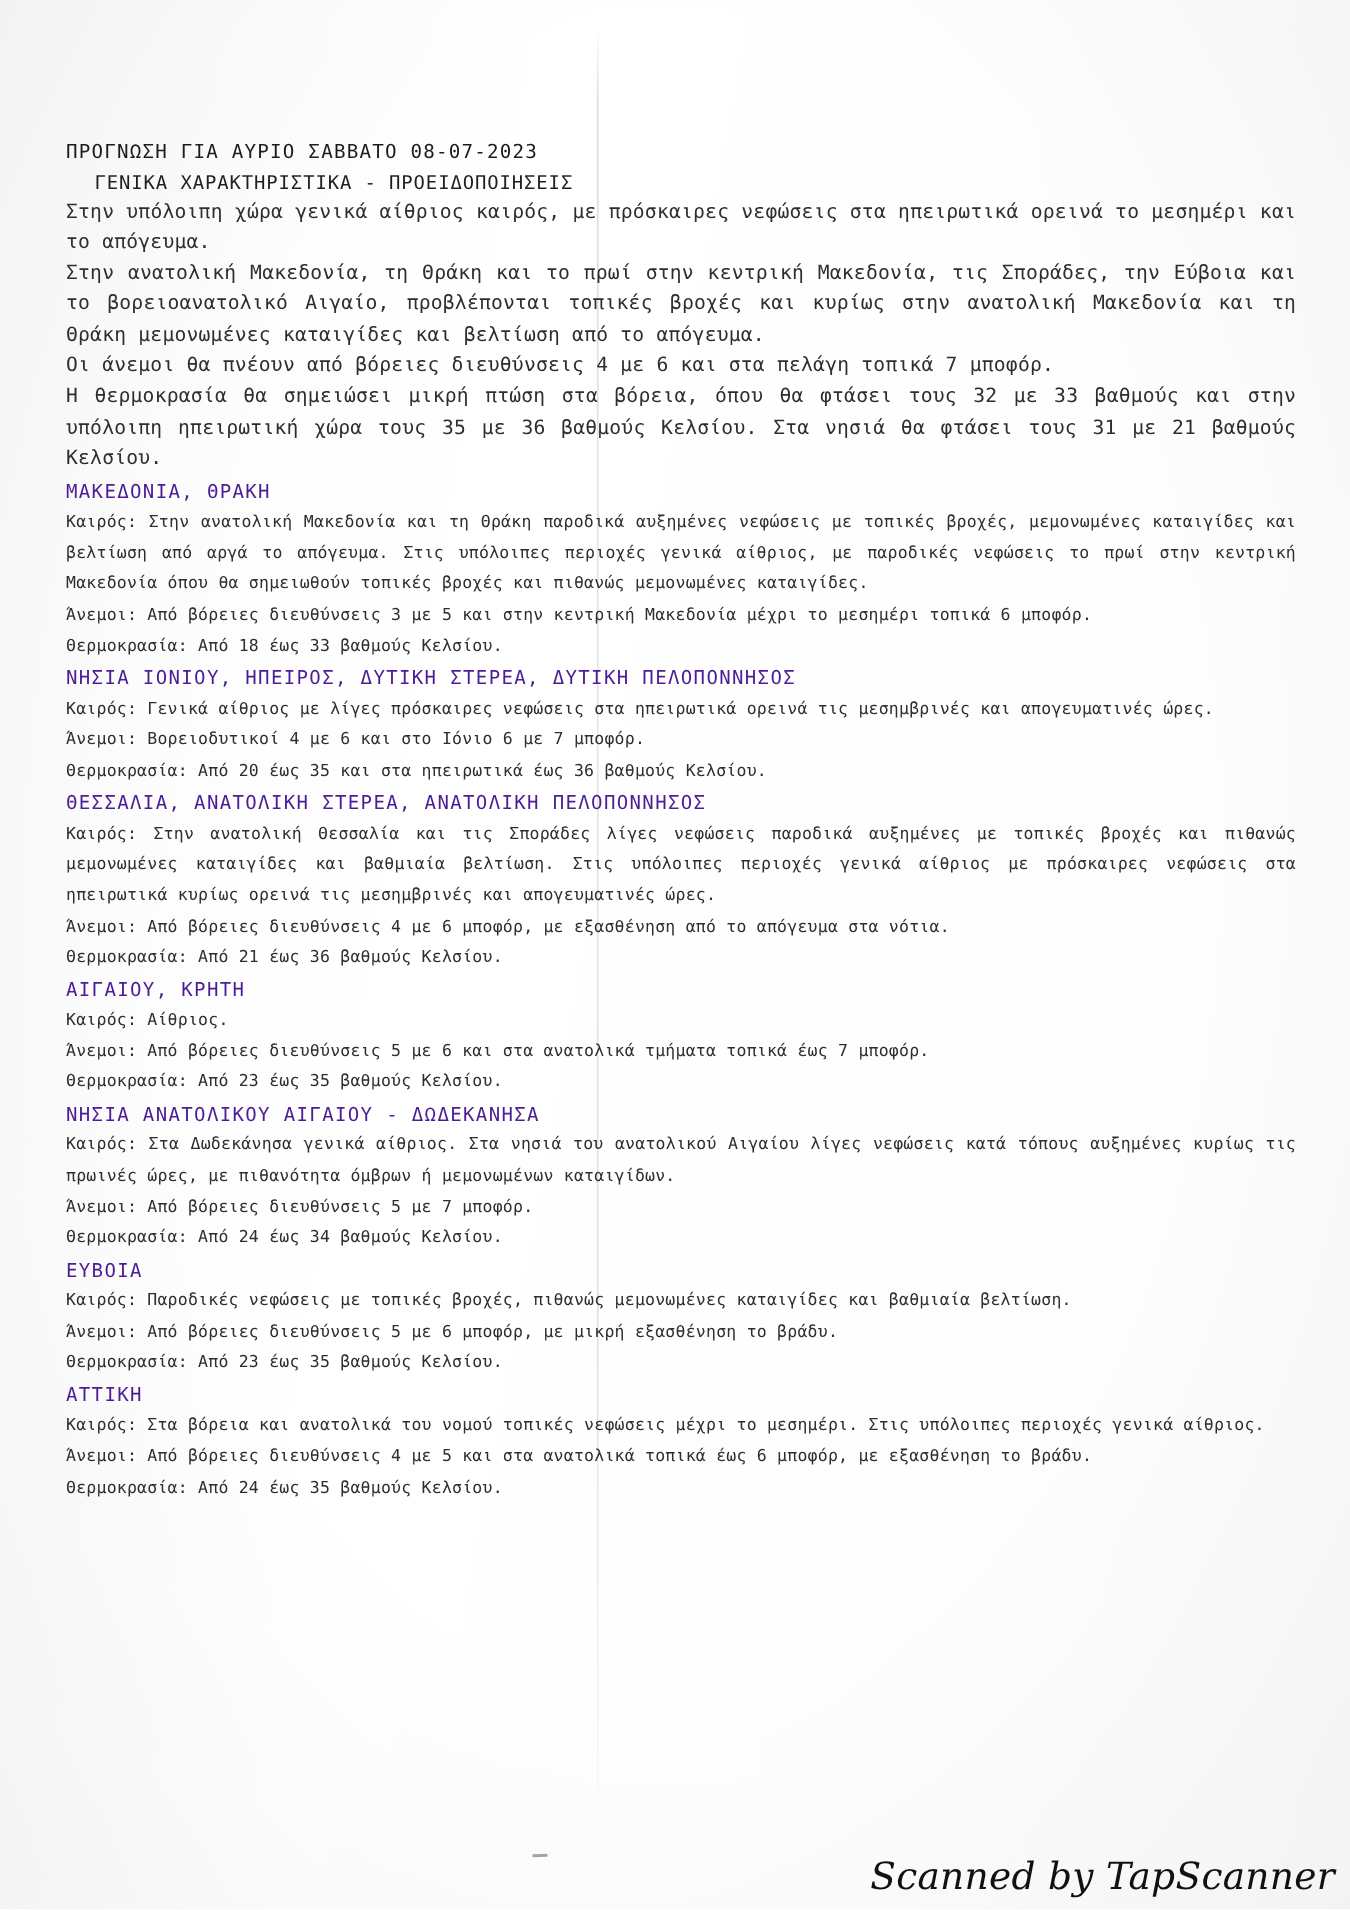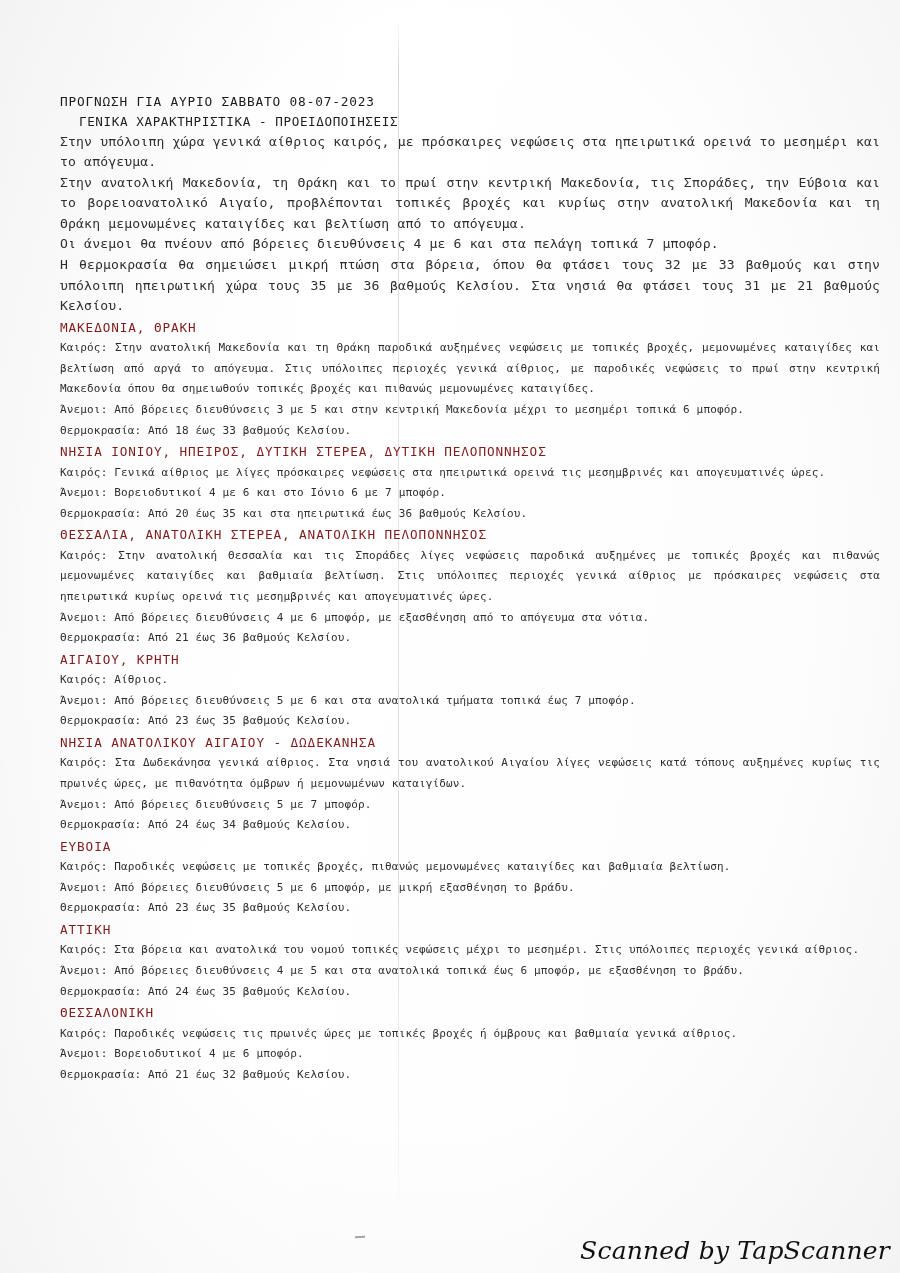--- a/index.html
+++ b/index.html
@@ -44,21 +44,21 @@
        rgba(0,0,0,0.14) 4%,
        rgba(0,0,0,0.10) 40%,
        rgba(0,0,0,0.13) 70%,
        rgba(0,0,0,0.05) 93%,
        rgba(0,0,0,0.00) 100%);
     pointer-events: none;
   }
 
   #doc {
     position: absolute;
-    left: 60px;
+    left: 44px;
     top: 92px;
     width: 820px;
   }
 
   
   .block {
     margin-bottom: 0px;
   }
 
   .head {
@@ -84,21 +84,21 @@
     color: #2e2e2e;
     text-align: justify;
     text-justify: inter-word;
     letter-spacing: 0.15px;
   }
 
   .region-title {
     margin: 1px 0 0 0;
     font-size: 12.7px;
     line-height: 20.4px;
-    color: #7f1d1d;
+    color: #4c1d95;
     letter-spacing: 0.9px;
   }
 
   .label-line {
     margin: 0;
     font-size: 11px;
     line-height: 20.6px;
     color: #2e2e2e;
     text-align: justify;
     letter-spacing: 0.15px;
@@ -192,26 +192,20 @@
       <p class="label-line">Θερμοκρασία: Από 23 έως 35 βαθμούς Κελσίου.</p>
     </div>
 
     <div class="block">
       <div class="region-title">ΑΤΤΙΚΗ</div>
       <p class="label-line">Καιρός: Στα βόρεια και ανατολικά του νομού τοπικές νεφώσεις μέχρι το μεσημέρι. Στις υπόλοιπες περιοχές γενικά αίθριος.</p>
       <p class="label-line">Άνεμοι: Από βόρειες διευθύνσεις 4 με 5 και στα ανατολικά τοπικά έως 6 μποφόρ, με εξασθένηση το βράδυ.</p>
       <p class="label-line">Θερμοκρασία: Από 24 έως 35 βαθμούς Κελσίου.</p>
     </div>
 
-    <div class="block">
-      <div class="region-title">ΘΕΣΣΑΛΟΝΙΚΗ</div>
-      <p class="label-line">Καιρός: Παροδικές νεφώσεις τις πρωινές ώρες με τοπικές βροχές ή όμβρους και βαθμιαία γενικά αίθριος.</p>
-      <p class="label-line">Άνεμοι: Βορειοδυτικοί 4 με 6 μποφόρ.</p>
-      <p class="label-line">Θερμοκρασία: Από 21 έως 32 βαθμούς Κελσίου.</p>
-    </div>
 
   </div>
 
   <div id="stray-mark"></div>
 
   <div id="watermark">Scanned by TapScanner</div>
 
 </div>
 
 </body></html>

